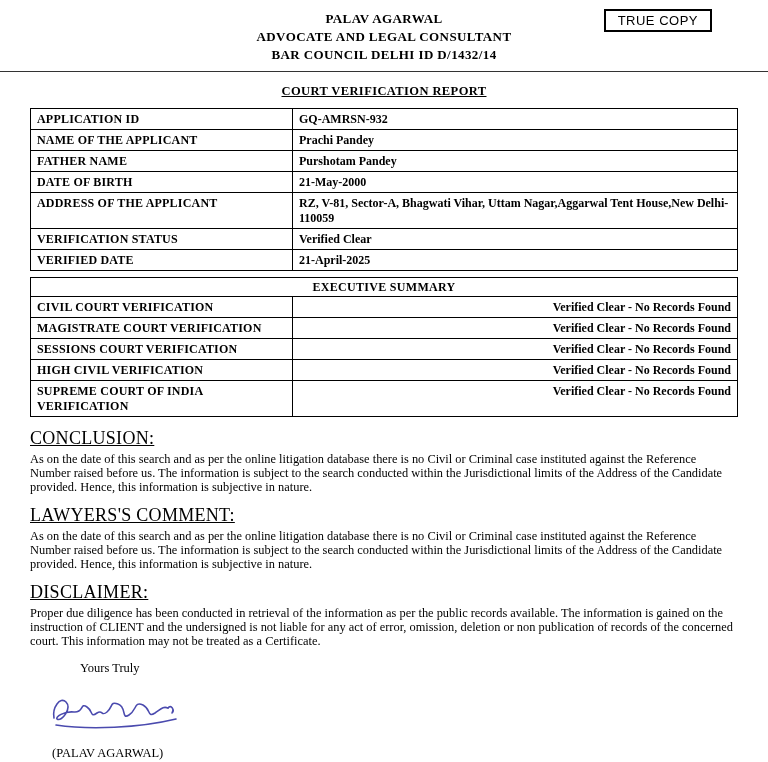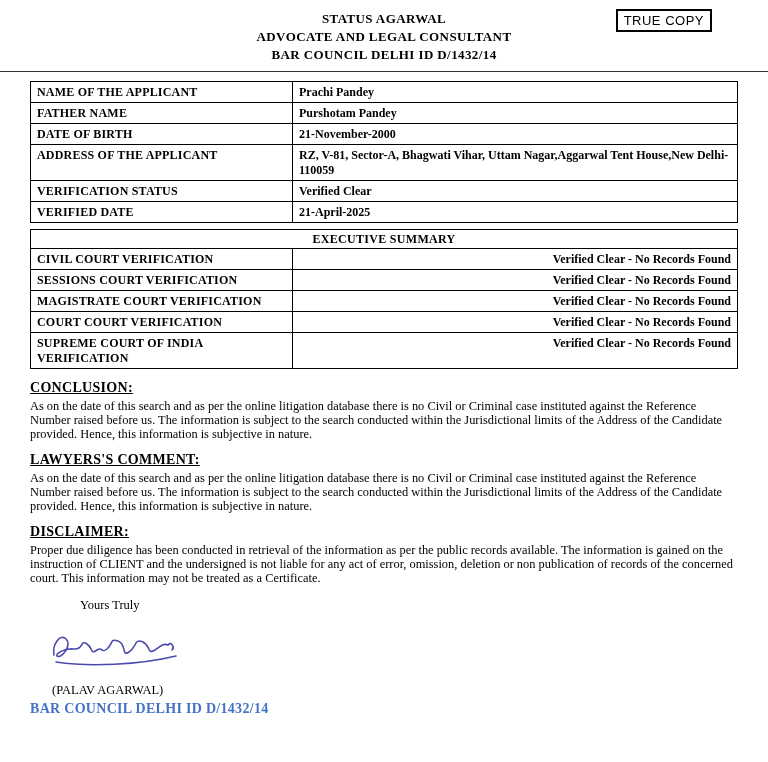--- a/index.html
+++ b/index.html
@@ -7,21 +7,21 @@
   body {
     width:768px; height:762px;
     font-family:"Liberation Serif", serif;
     color:#000; overflow:hidden;
   }
   .page { position:relative; width:768px; height:762px; padding:10px 30px 0 30px; }
 
   
   .true-copy {
     position:absolute; top:9px; right:56px;
-    border:2px solid #000; padding:2px 6px;
+    border:2px solid #000; padding:2px 12px;
     font-family:"Liberation Sans", sans-serif;
     font-size:13px; letter-spacing:0.5px;
   }
   .hdr { text-align:center; font-weight:bold; font-size:13px; line-height:18px; letter-spacing:0.4px; }
   .rule { border-top:1.2px solid #333; margin:7px -30px 0 -30px; }
 
   
   .report-title {
     text-align:center; font-weight:bold; font-size:12.5px;
     text-decoration:underline; letter-spacing:0.4px; margin-top:12px;
@@ -32,65 +32,70 @@
   td { border:1px solid #000; font-size:12px; padding:2.5px 6px; vertical-align:top; }
   col.c1 { width:262px; }
   .lbl { font-weight:bold; letter-spacing:0.2px; }
   .details .val { font-weight:600; }
   .exec { margin-top:6px;font-family:Liberation Serif, serif; }
   .exec-title { text-align:center; font-weight:bold; padding:1.5px 6px; letter-spacing:0.3px; }
   .exec .val { text-align:right; font-weight:600; }
 
   
   .sec { margin-top:11px; }
-  .sec-h { font-weight:bold; font-size:14px; text-decoration:underline; letter-spacing:0.3px; }
+  .sec-h { font-weight:normal; font-size:18px; text-decoration:underline; letter-spacing:0.3px; }
   .sec-b { font-size:12.4px; line-height:14px; margin-top:3px; }
 
   
   .closing { margin:13px 0 8px 50px; font-size:12.5px; }
   .signature { margin:2px 0 0 14px; height:46px; }
   .signatory { margin-left:22px; font-size:12.5px; margin-top:16px; }
   .footer-barid {
     margin-top:3px; font-size:14px; font-weight:bold;
     color:#4472C4; letter-spacing:0.3px;
   }
 </style>
 </head>
 <body>
 
 <div class="page">
 
   <div class="true-copy">TRUE COPY</div>
 
   <div class="hdr">
-    <div>STATUS AGARWAL</div>
+    <div>PALAV AGARWAL</div>
     <div>ADVOCATE AND LEGAL CONSULTANT</div>
     <div>BAR COUNCIL DELHI ID D/1432/14</div>
   </div>
 
   <div class="rule"></div>
 
+  <div class="report-title">COURT VERIFICATION REPORT</div>
 
   <table class="details">
     <colgroup>
         <col class="c1">
         <col>
       </colgroup>
     <tbody>
+      <tr>
+        <td class="lbl">APPLICATION ID</td>
+        <td class="val">GQ-AMRSN-932</td>
+      </tr>
       <tr>
         <td class="lbl">NAME OF THE APPLICANT</td>
         <td class="val">Prachi Pandey</td>
       </tr>
       <tr>
         <td class="lbl">FATHER NAME</td>
         <td class="val">Purshotam Pandey</td>
       </tr>
       <tr>
         <td class="lbl">DATE OF BIRTH</td>
-        <td class="val">21-November-2000</td>
+        <td class="val">21-May-2000</td>
       </tr>
       <tr>
         <td class="lbl">ADDRESS OF THE APPLICANT</td>
         <td class="val">RZ, V-81, Sector-A, Bhagwati Vihar, Uttam Nagar,Aggarwal Tent House,New Delhi-110059</td>
       </tr>
       <tr>
         <td class="lbl">VERIFICATION STATUS</td>
         <td class="val">Verified Clear</td>
       </tr>
       <tr>
@@ -107,29 +112,29 @@
       </colgroup>
     <tbody>
       <tr>
         <td class="exec-title" colspan="2">EXECUTIVE SUMMARY</td>
       </tr>
       <tr>
         <td class="lbl">CIVIL COURT VERIFICATION</td>
         <td class="val">Verified Clear - No Records Found</td>
       </tr>
       <tr>
+        <td class="lbl">MAGISTRATE COURT VERIFICATION</td>
+        <td class="val">Verified Clear - No Records Found</td>
+      </tr>
+      <tr>
         <td class="lbl">SESSIONS COURT VERIFICATION</td>
         <td class="val">Verified Clear - No Records Found</td>
       </tr>
       <tr>
-        <td class="lbl">MAGISTRATE COURT VERIFICATION</td>
-        <td class="val">Verified Clear - No Records Found</td>
-      </tr>
-      <tr>
-        <td class="lbl">COURT COURT VERIFICATION</td>
+        <td class="lbl">HIGH CIVIL VERIFICATION</td>
         <td class="val">Verified Clear - No Records Found</td>
       </tr>
       <tr>
         <td class="lbl">SUPREME COURT OF INDIA VERIFICATION</td>
         <td class="val">Verified Clear - No Records Found</td>
       </tr>
     </tbody>
   </table>
 
   <div class="sec">

